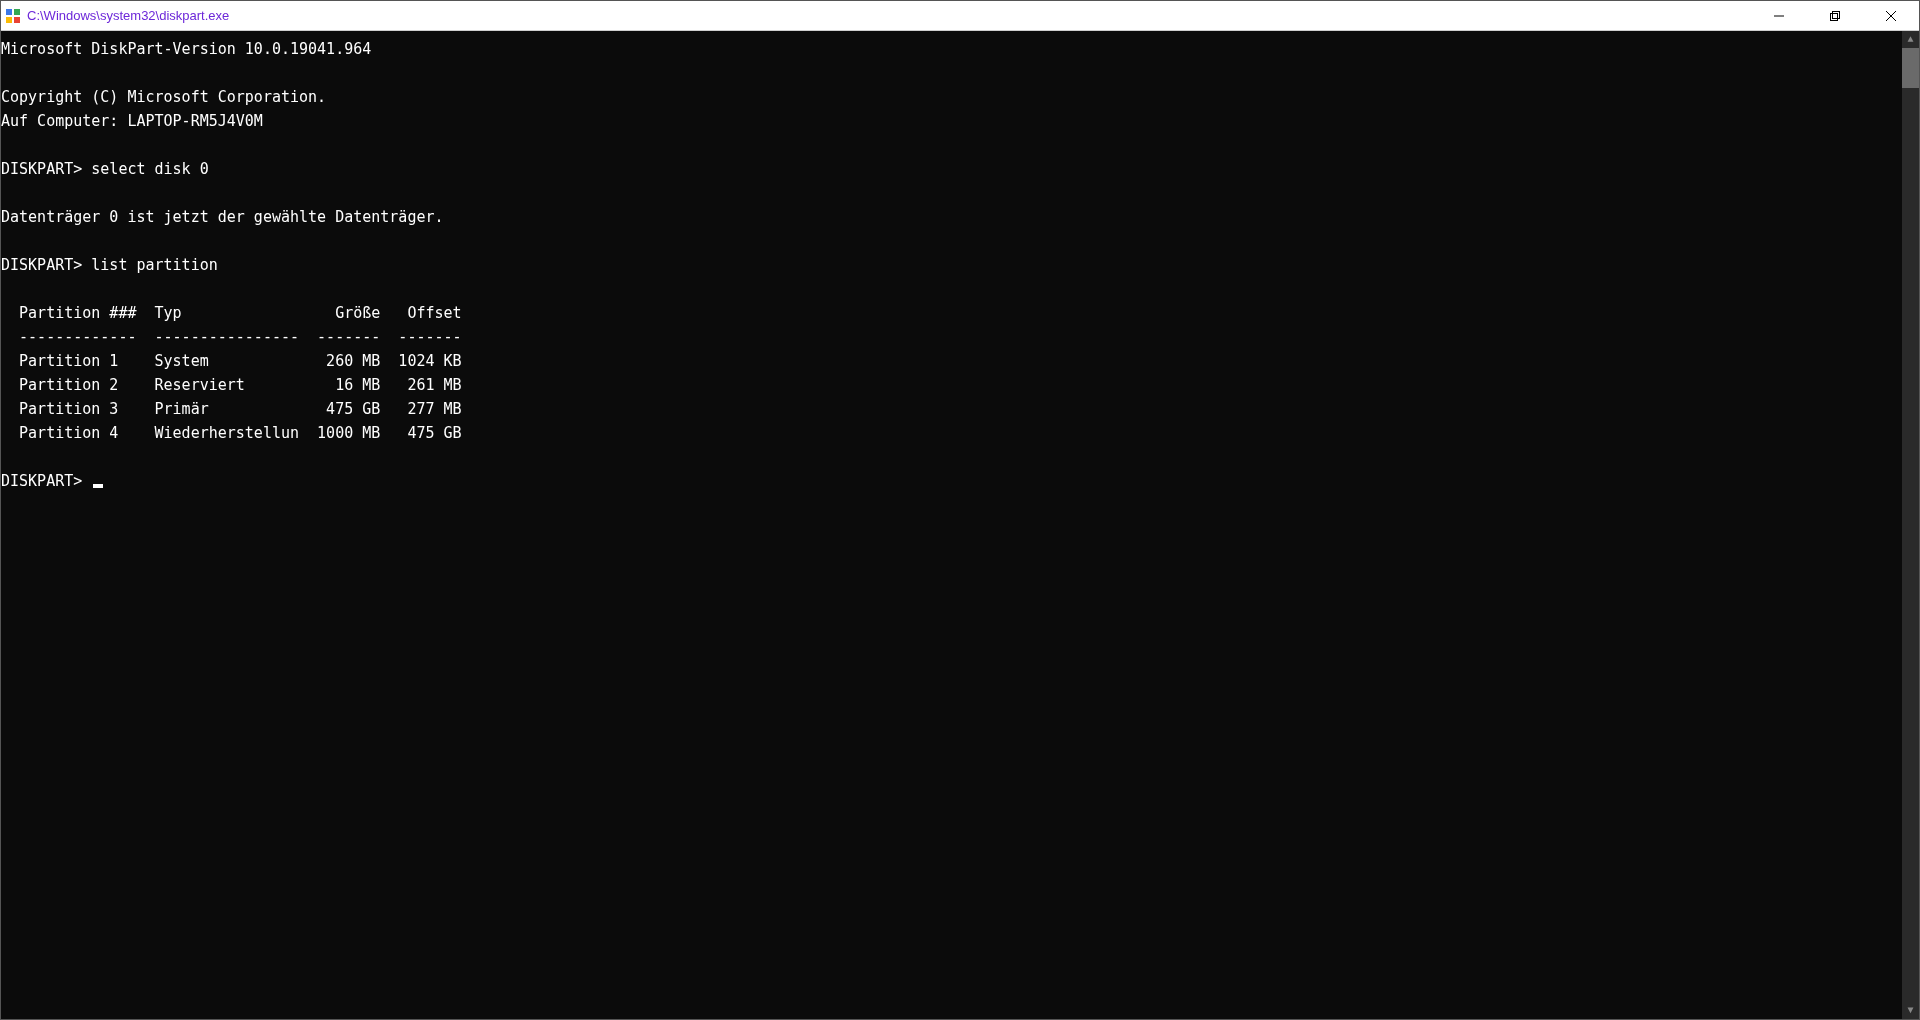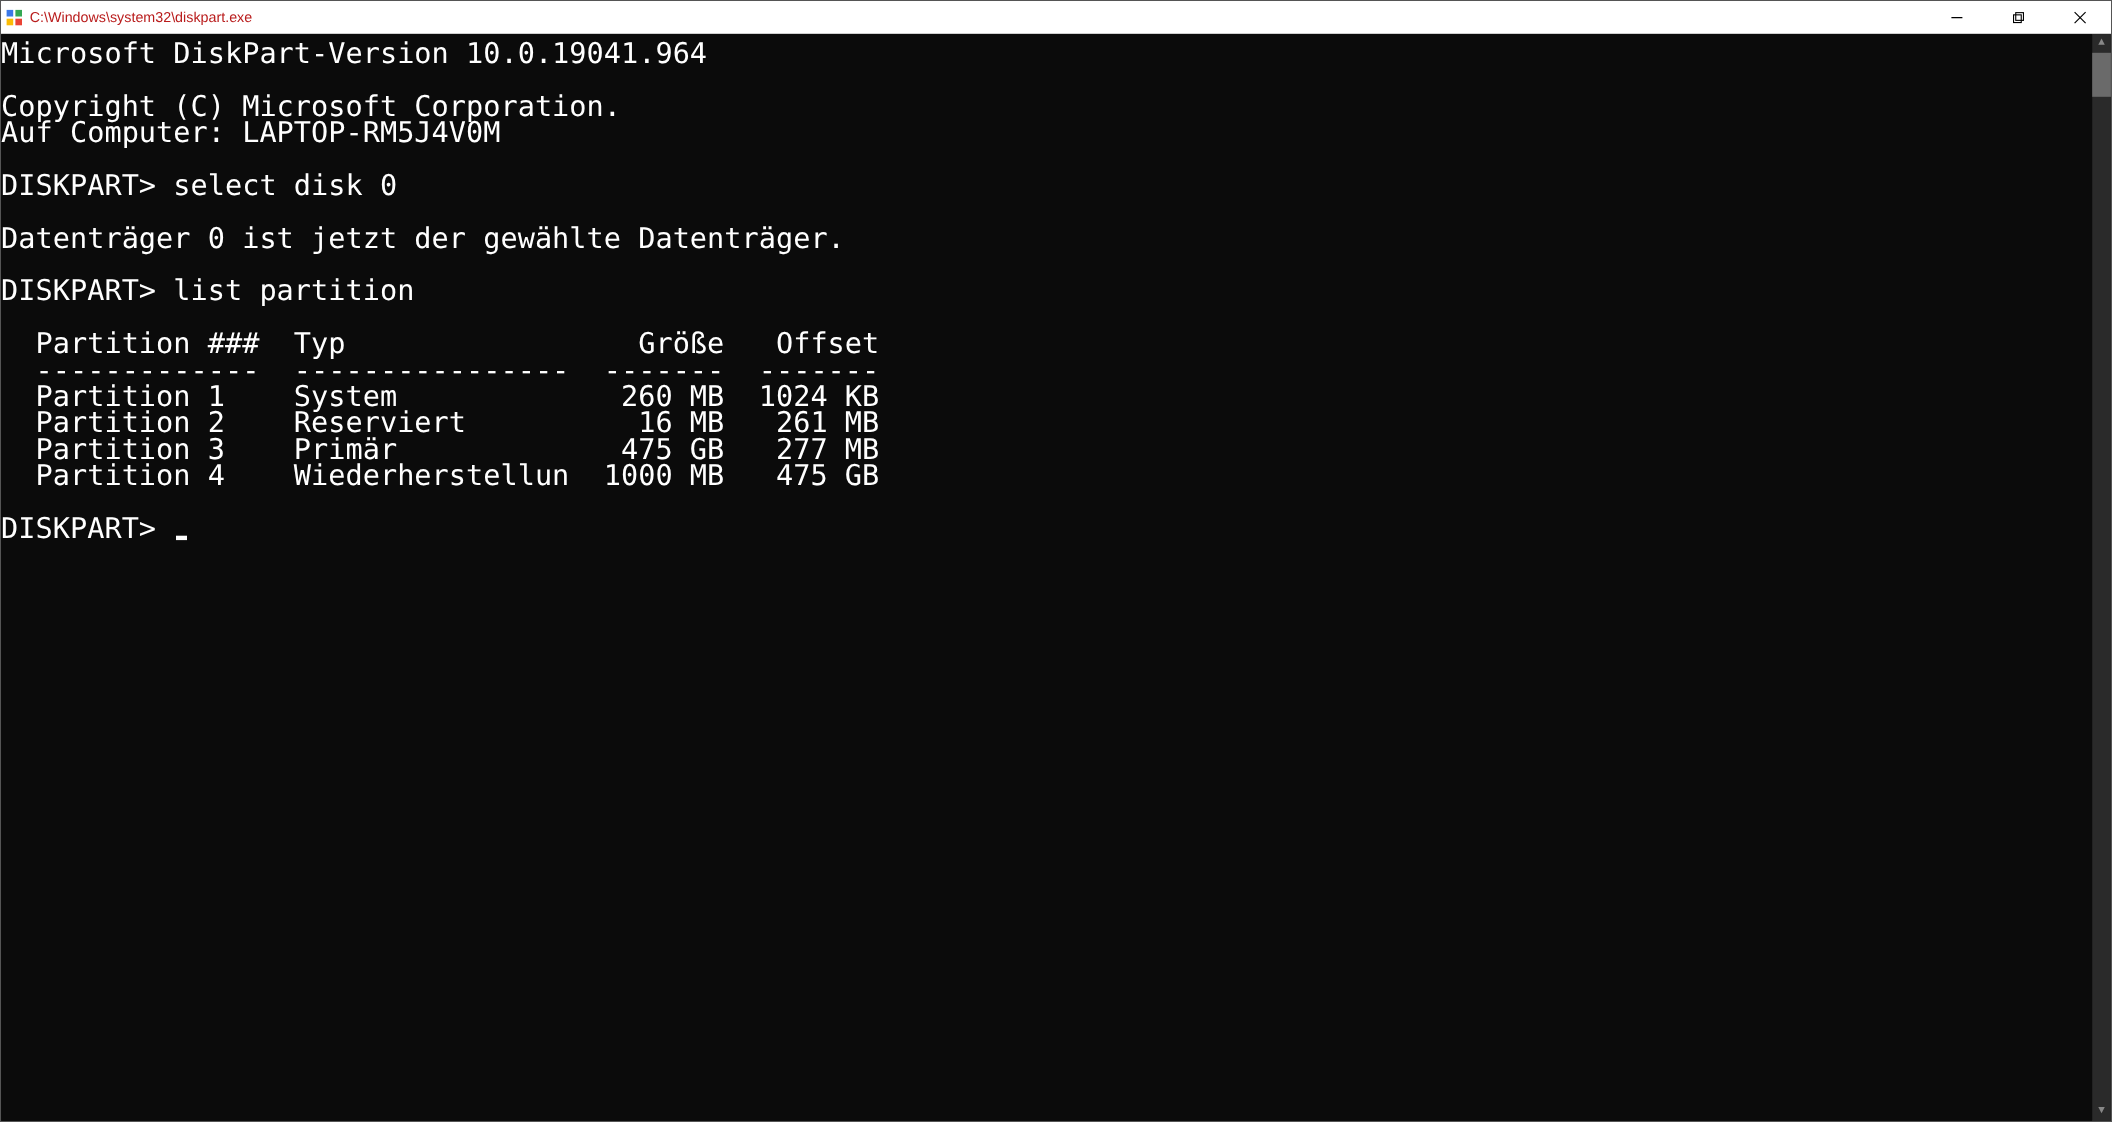--- a/index.html
+++ b/index.html
@@ -22,21 +22,21 @@
       user-select: none;
     }
     .titlebar .app-icon {
       width: 16px; height: 16px; margin-right: 6px;
       display: inline-block;
     }
     .titlebar .title-text {
       flex: 0 0 auto;
       font-family: "Segoe UI", Tahoma, sans-serif;
       font-size: 13px;
-      color: #b91c1c;
+      color: #6d28d9;
       text-align: center;
     }
     .titlebar .spacer { flex: 1 1 auto; }
     .titlebar .win-btn {
       width: 56px; height: 30px;
       display: flex; align-items: center; justify-content: center;
       font-family: "Segoe UI", sans-serif;
       font-size: 12px;
       color: #000;
     }
@@ -45,21 +45,21 @@
     .body-row {
       flex: 1 1 auto;
       display: flex;
       background: #0b0b0b;
       min-height: 0;
     }
     .terminal {
       flex: 1 1 auto;
       background: #0b0b0b;
       color: #ffffff;
-      font-size: 26px;
+      font-size: 15px;
       line-height: 24px;
       white-space: pre;
       padding: 6px 0 0 0;
       overflow: hidden;
     }
     .scrollbar {
       width: 17px;
       background: #2a2a2a;
       display: flex;
       flex-direction: column;

